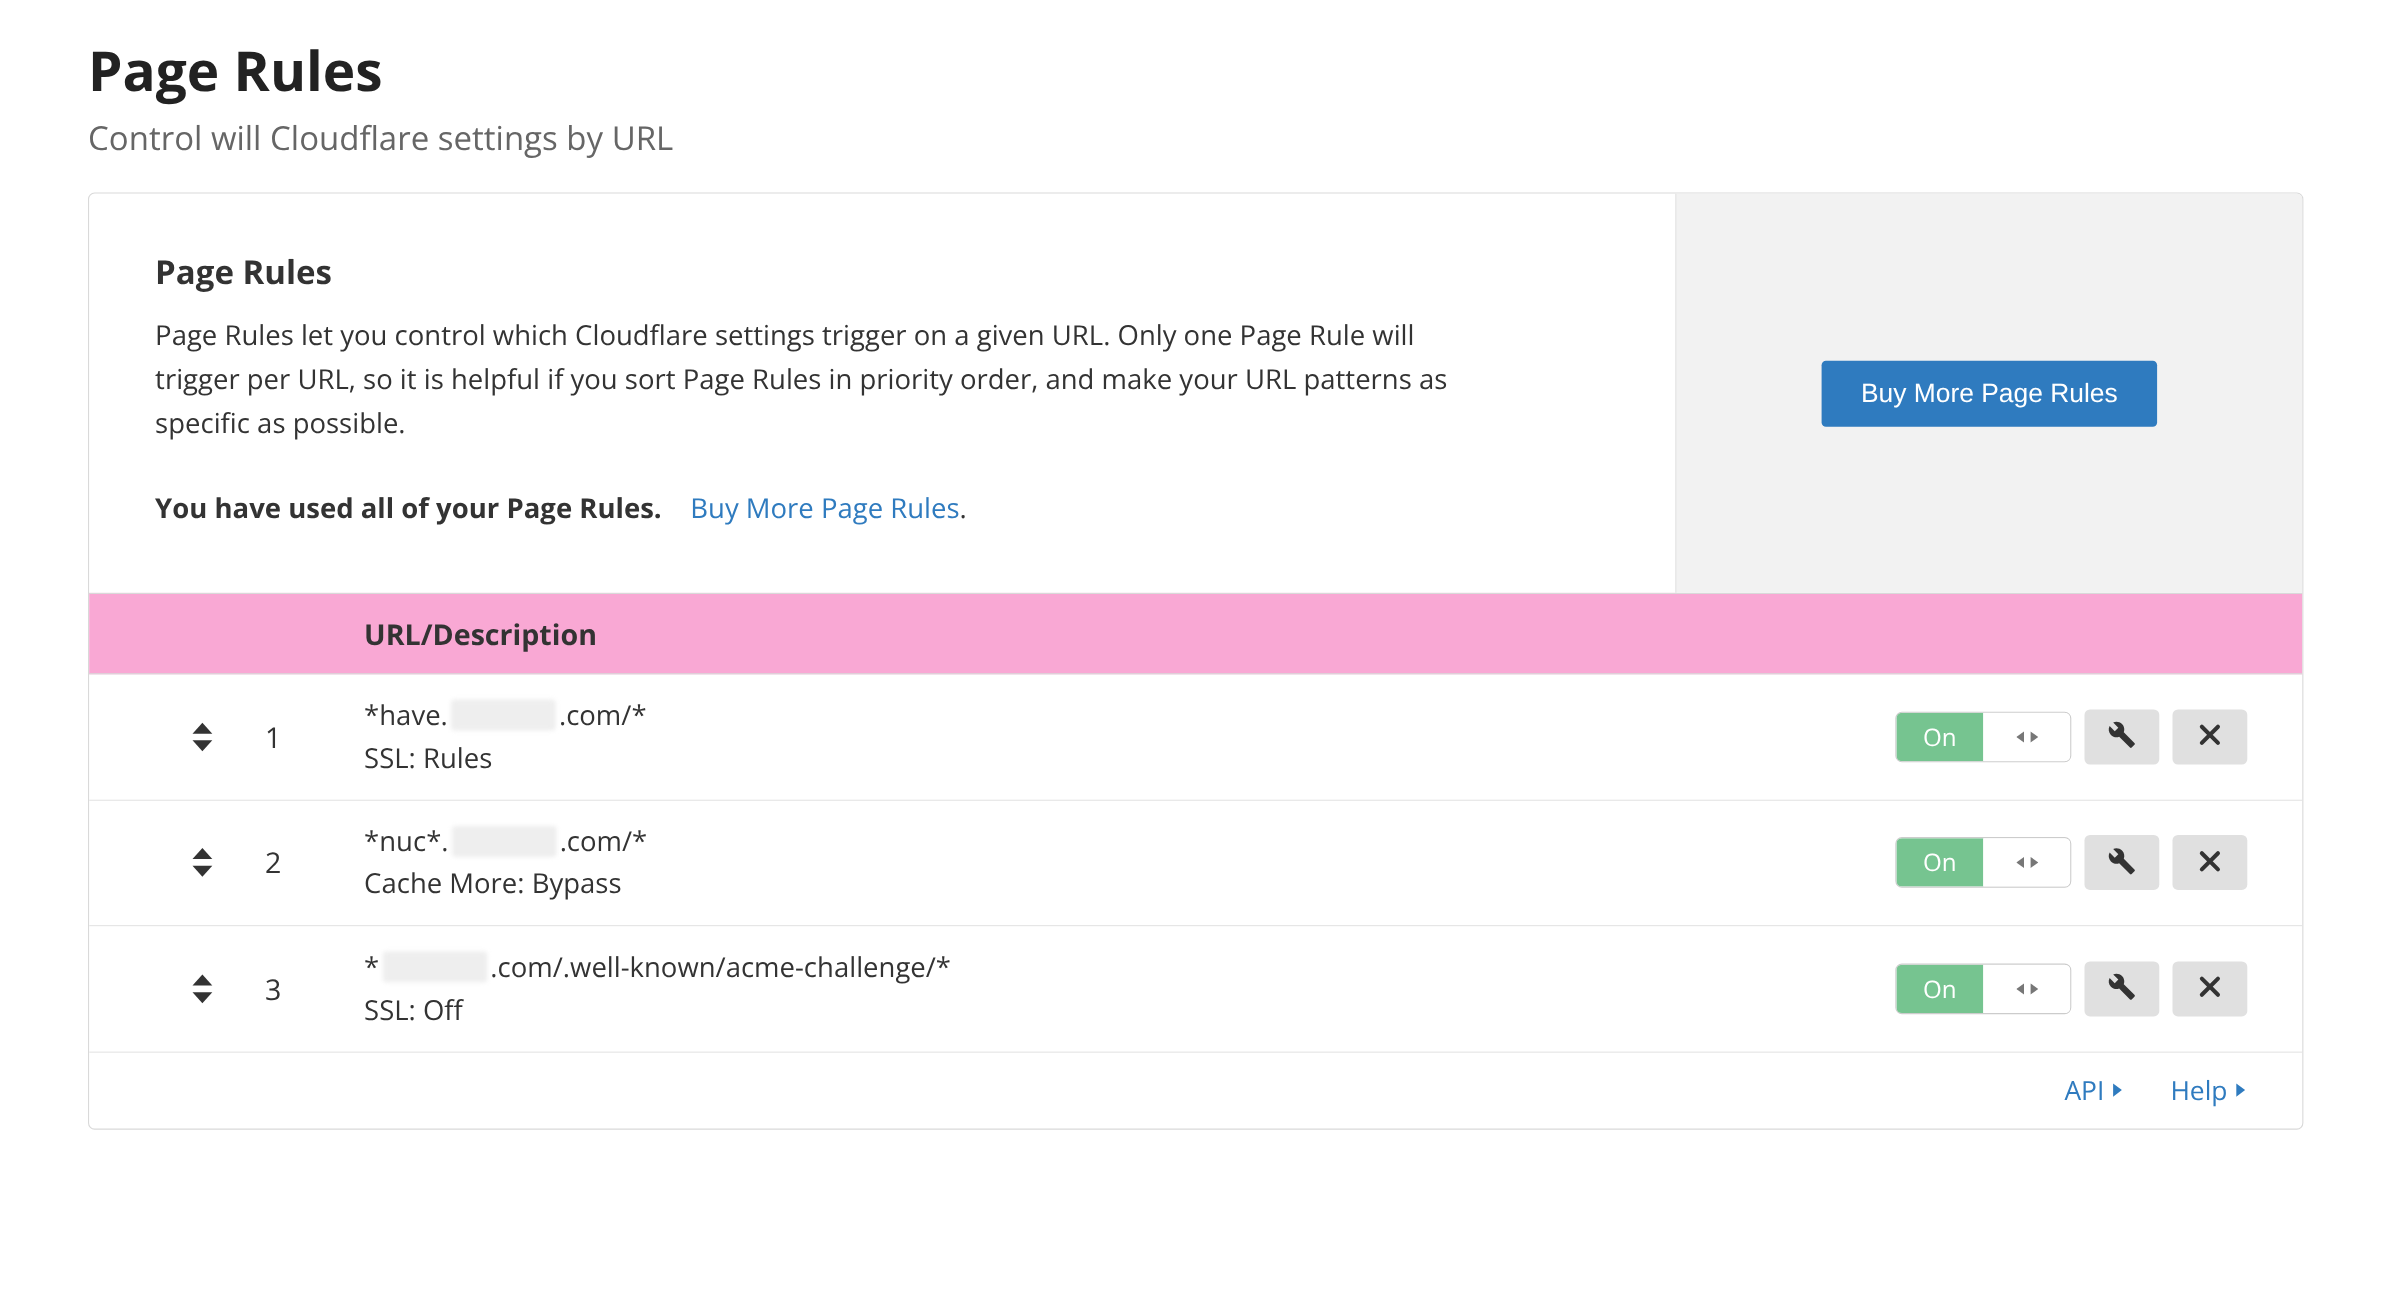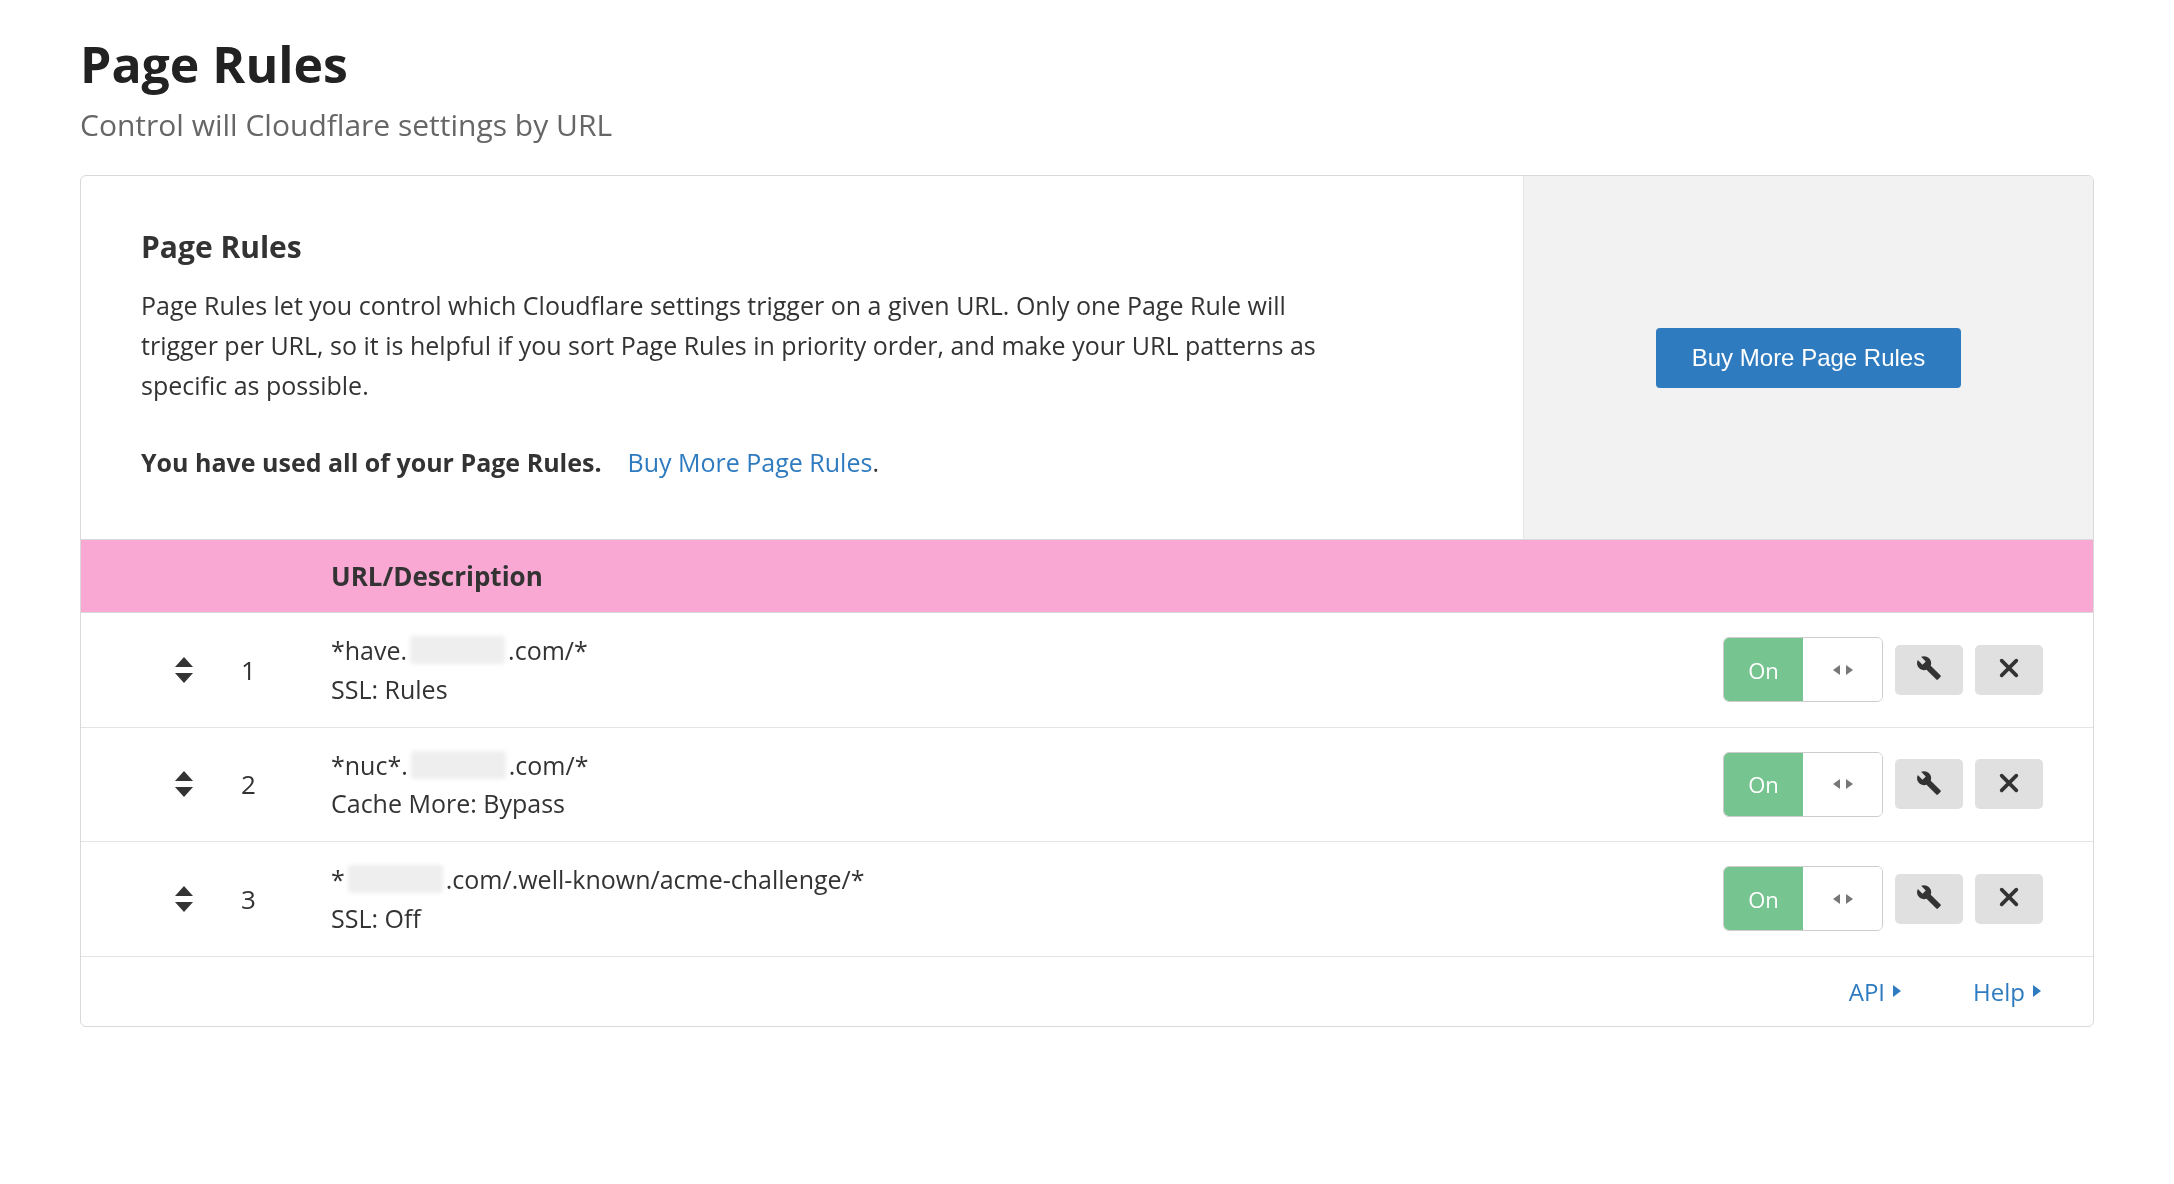--- a/index.html
+++ b/index.html
@@ -121,21 +121,21 @@
     vertical-align: middle;
   }
   .actions-col {
     display: flex;
     align-items: center;
     gap: 12px;
   }
   .toggle {
     display: flex;
     width: 160px;
-    height: 65px;
+    height: 46px;
     border: 1px solid #ccc;
     border-radius: 6px;
     overflow: hidden;
     cursor: pointer;
   }
   .toggle .on {
     flex: 1;
     background: #76c490;
     color: #fff;
     display: flex;
@@ -157,21 +157,21 @@
     border: none;
     border-radius: 5px;
     display: flex;
     align-items: center;
     justify-content: center;
     cursor: pointer;
   }
   .card-footer {
     display: flex;
     justify-content: flex-end;
-    gap: 70px;
+    gap: 42px;
     padding: 18px 50px;
     font-size: 24px;
   }
   .card-footer a {
     color: #2f7bbf;
     text-decoration: none;
     display: flex;
     align-items: center;
     gap: 6px;
   }

